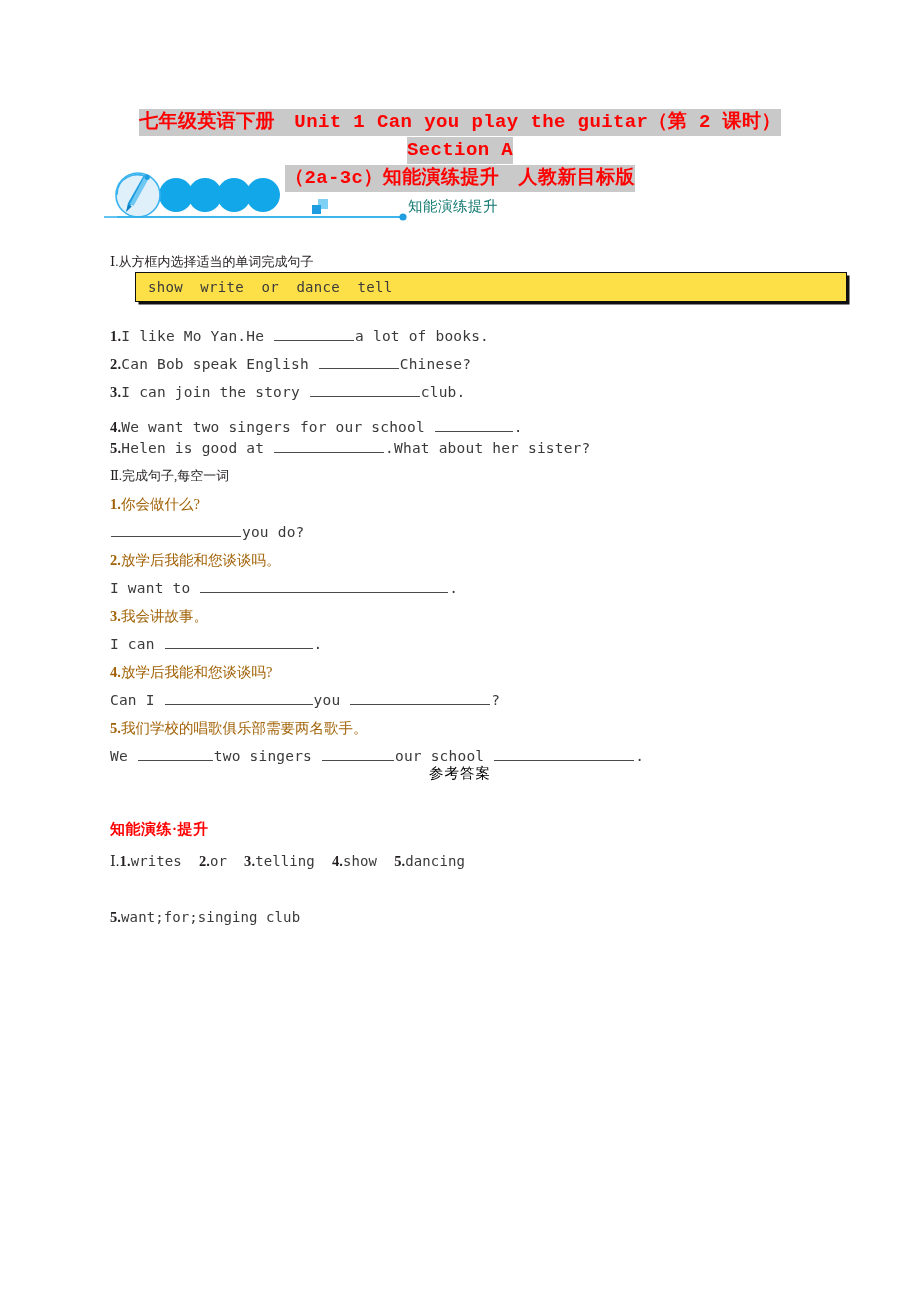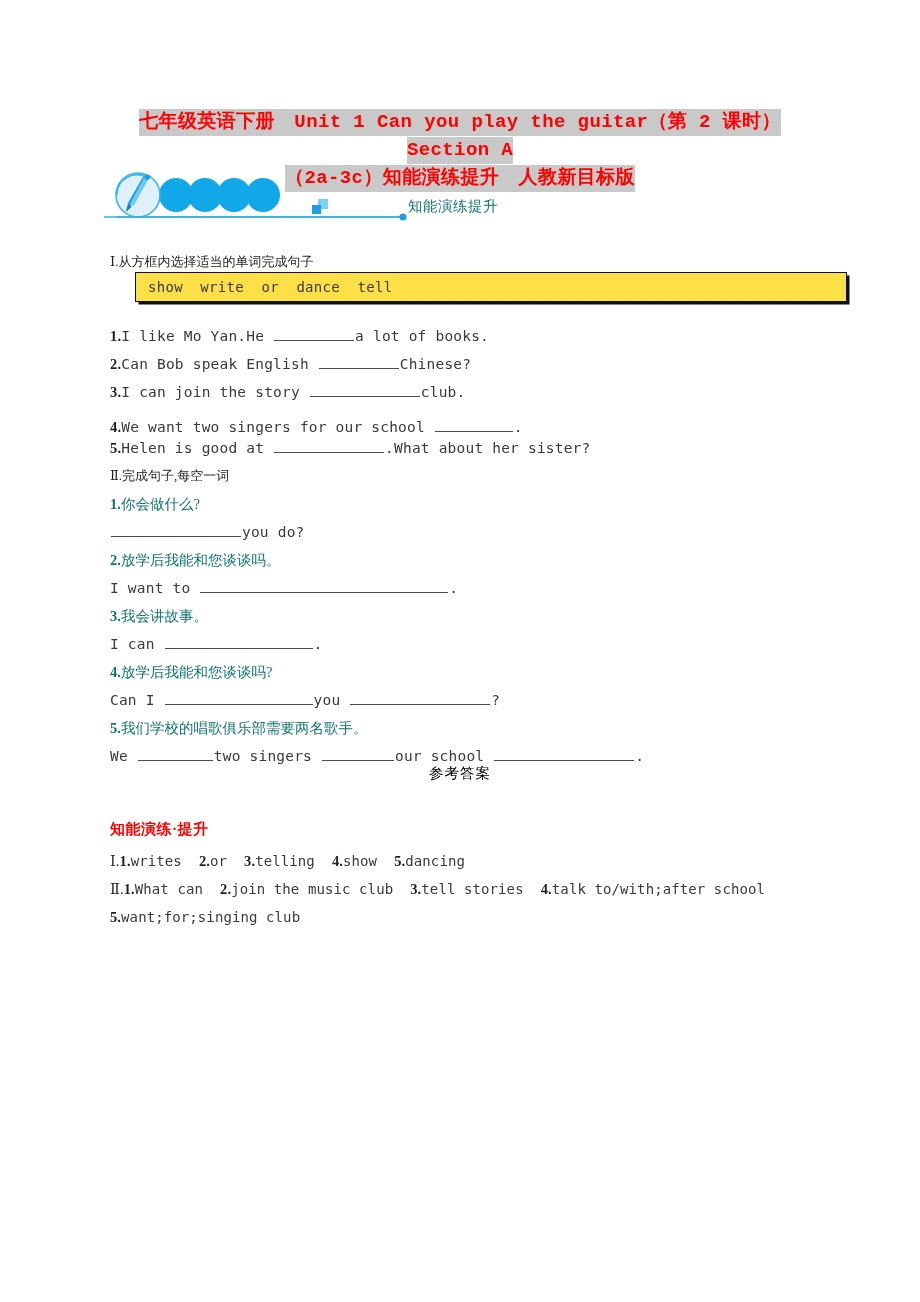--- a/index.html
+++ b/index.html
@@ -87,21 +87,21 @@
     font-weight: bold;
     color: #231f20;
     font-size: 14.5px;
   }
   .cn-line {
     position: absolute;
     left: 110px;
     font-size: 14.5px;
     line-height: 20px;
     white-space: nowrap;
-    color: #0f766e;
+    color: #a16207;
     font-family: "Liberation Serif", "DejaVu Serif", serif;
   }
   .cn-line .num {
     font-weight: bold;
   }
 
   .blank {
     display: inline-block;
     border-bottom: 1px solid #4a4a4a;
     vertical-align: baseline;
@@ -284,21 +284,18 @@
     <span>We </span><span class="blank" style="width:75px"></span><span>two singers </span><span class="blank" style="width:72px"></span><span>our school </span><span class="blank" style="width:140px"></span><span>.</span>
   </div>
 
   <div class="answers-title">参考答案</div>
   <div class="answers-head">知能演练·提升</div>
 
   <div class="ans-line" style="top:851px;">
     <span class="rn">Ⅰ.</span><span class="num">1.</span><span>writes</span>&nbsp;&nbsp;<span class="num">2.</span><span>or</span>&nbsp;&nbsp;<span class="num">3.</span><span>telling</span>&nbsp;&nbsp;<span class="num">4.</span><span>show</span>&nbsp;&nbsp;<span class="num">5.</span><span>dancing</span>
   </div>
 
-  <div class="ans-line" style="top:879px;">
-    <span class="rn">Ⅱ.</span><span class="num">1.</span><span>What can</span>&nbsp;&nbsp;<span class="num">2.</span><span>join the music club</span>&nbsp;&nbsp;<span class="num">3.</span><span>tell stories</span>&nbsp;&nbsp;<span class="num">4.</span><span>talk to/with;after school</span>
-  </div>
 
   <div class="ans-line" style="top:907px;text-align:center;">
     <span class="num">5.</span><span>want;for;singing club</span>
   </div>
 
 </div>
 
 </body></html>

